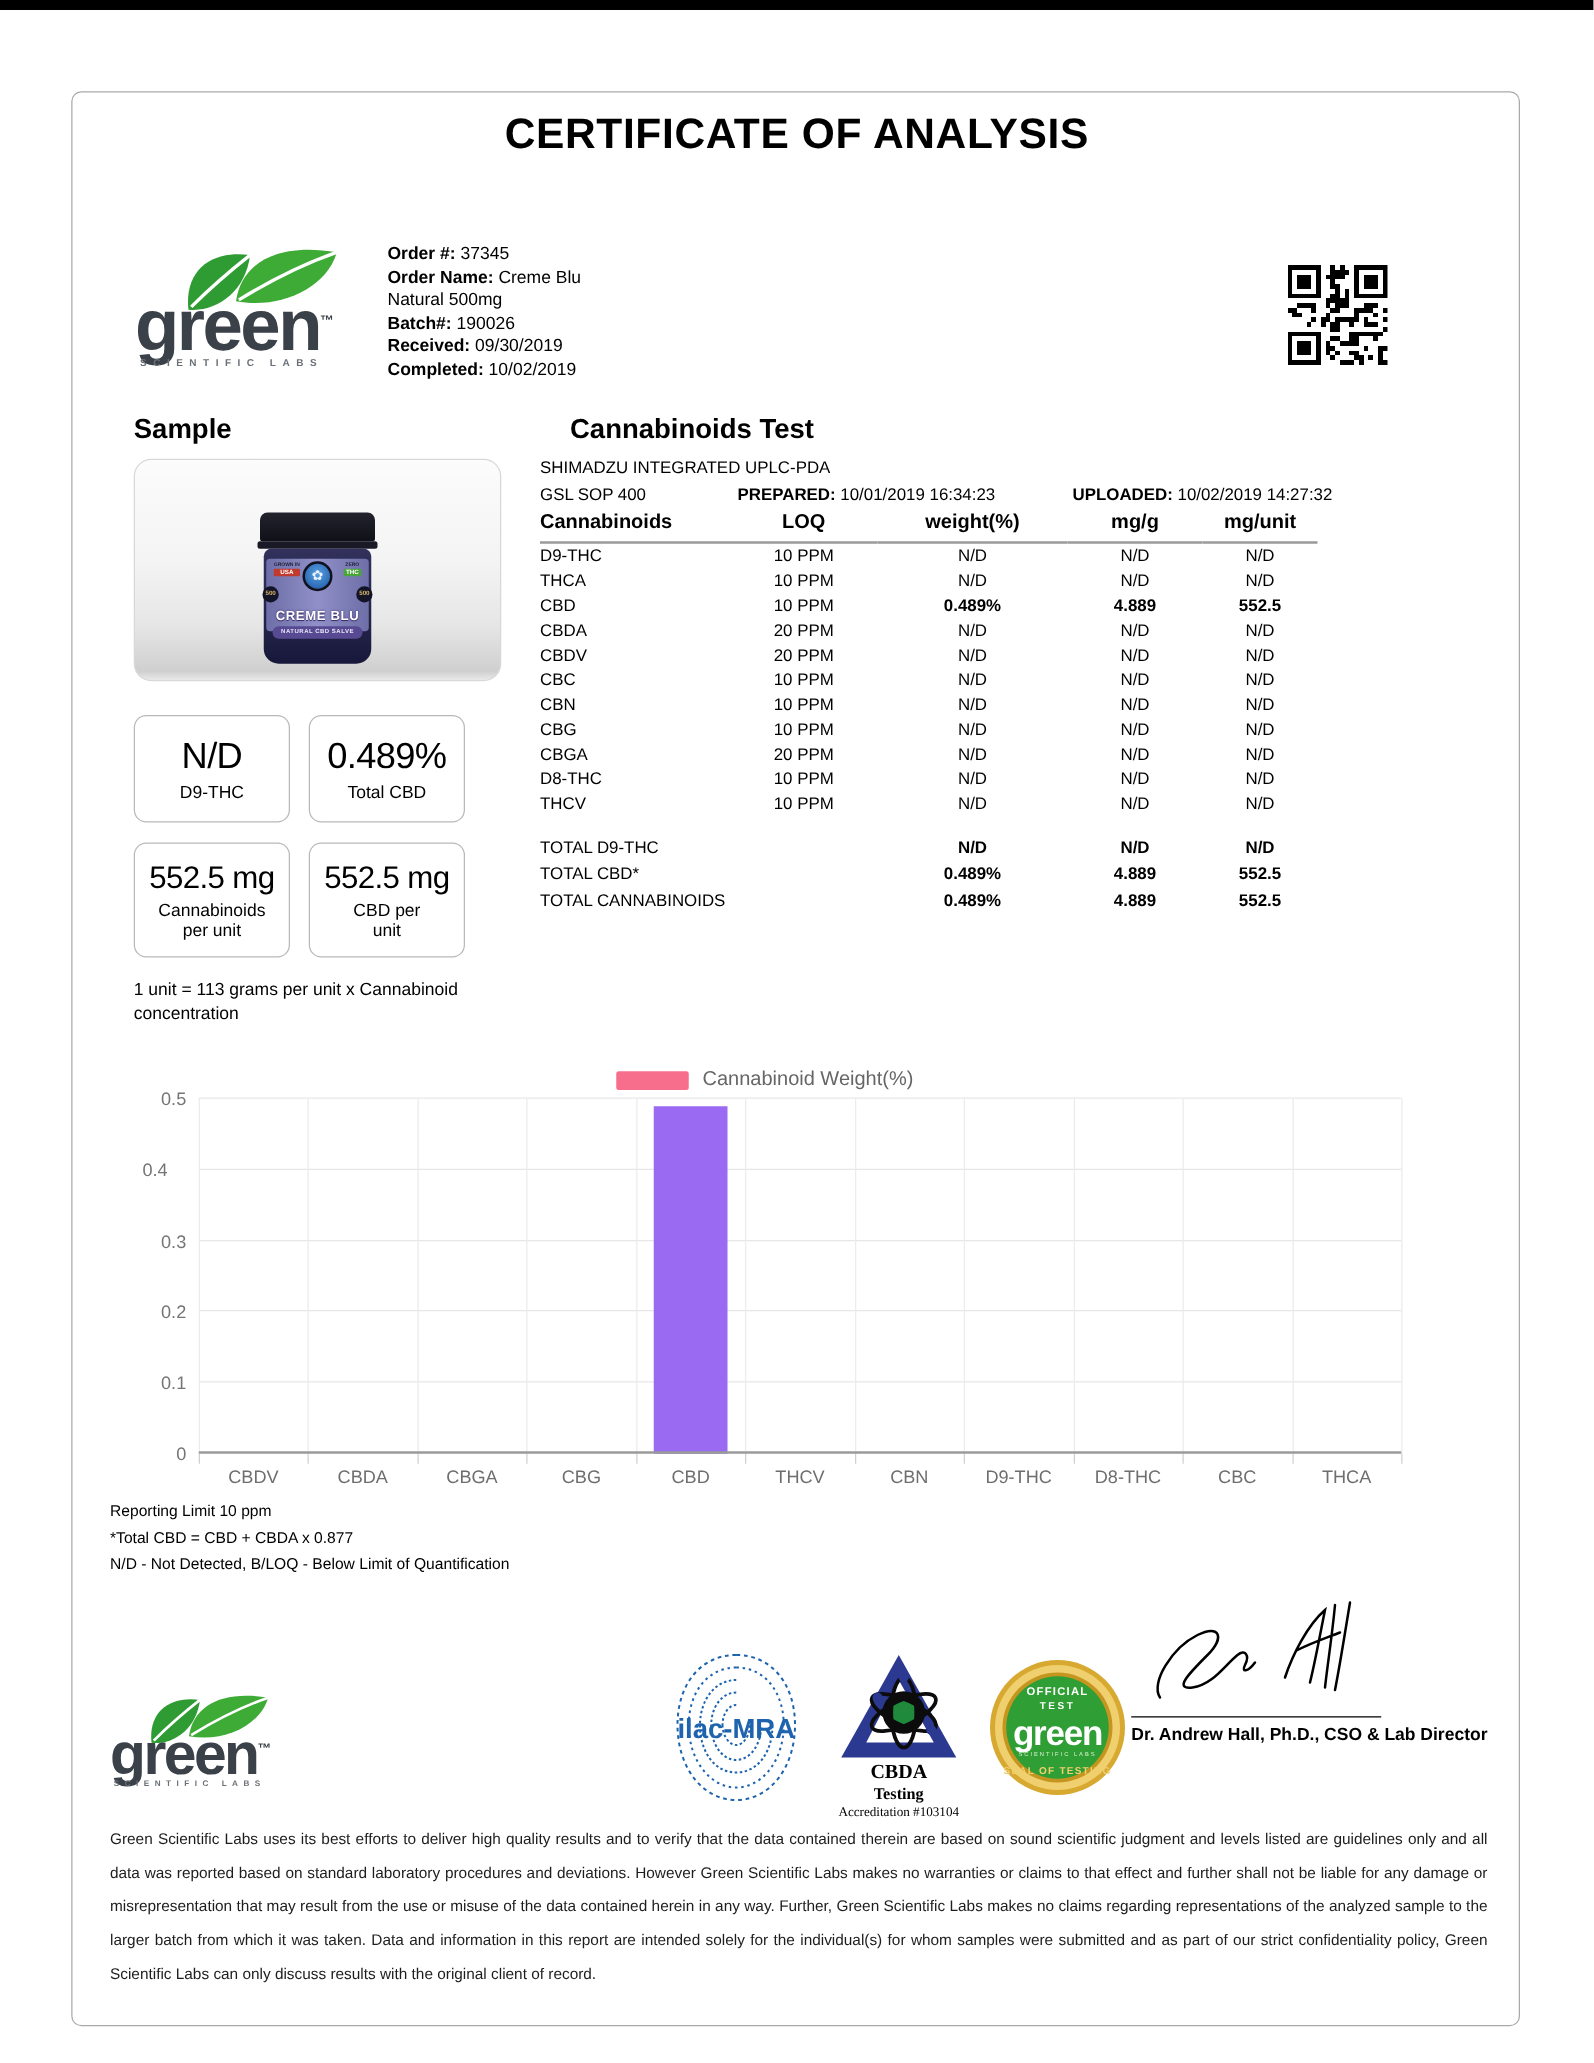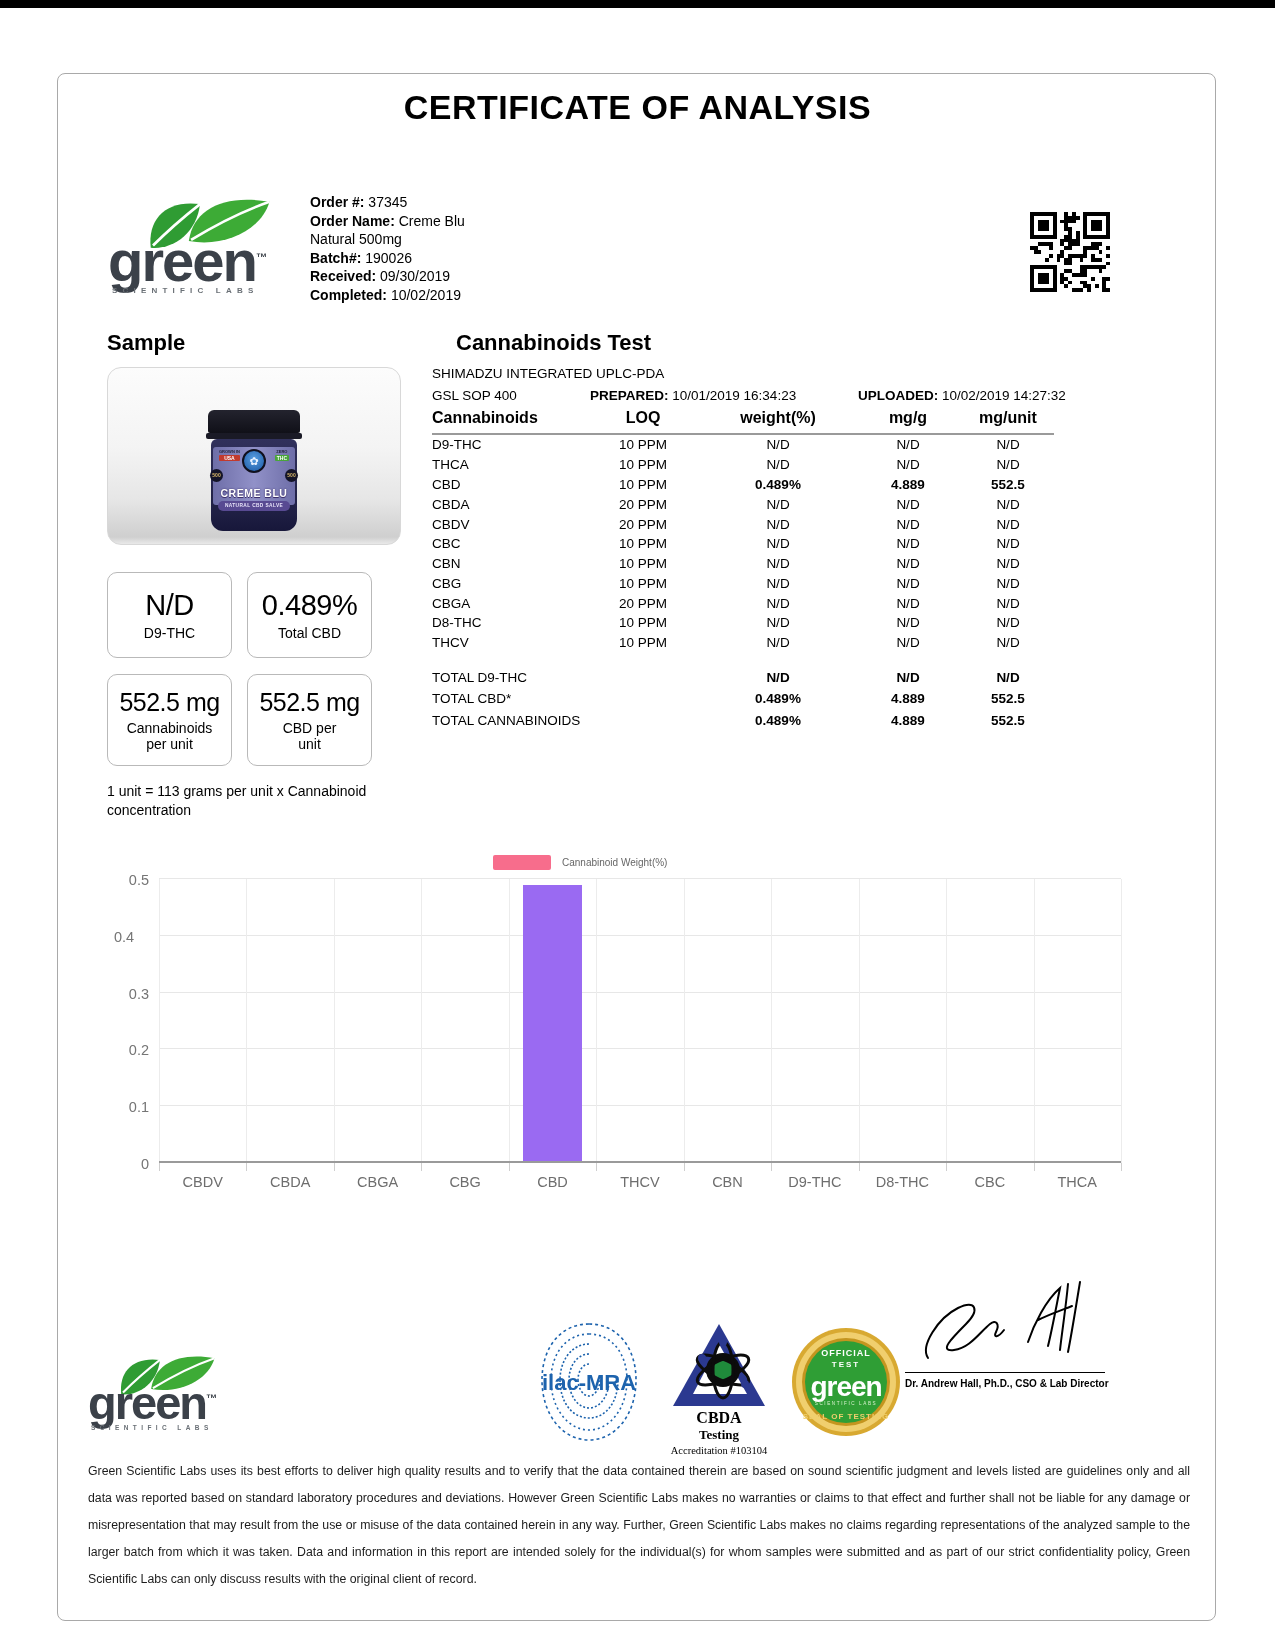--- a/index.html
+++ b/index.html
@@ -82,21 +82,21 @@
   table.ctable td { text-align:center; padding:2.4px 0; }
   table.ctable td:first-child { text-align:left; }
   table.ctable .col-name { width:152px; } .col-loq { width:118px; } .col-w { width:152px; } .col-mgg { width:108px; } .col-mgu { width:92px; }
   table.ctable .b { font-weight:700; }
   table.ctable tr.spacer td { padding:7px 0; }
   table.ctable tr.total td { padding:3.2px 0; }
 
   
   .legend { position:absolute; left:493px; top:855px; display:flex; align-items:center; gap:11px; }
   .legend .swatch { width:58px; height:15px; border-radius:2px; }
-  .legend .ltext { font-size:10px; color:#666; }
+  .legend .ltext { font-size:16px; color:#666; }
   .plot { position:absolute; left:159px; top:879px; width:962px; height:284px; }
   .hgrid { position:absolute; left:0; width:100%; height:1px; background:#e7e7e7; }
   .hgrid.axis { height:2px; background:#9a9a9a; z-index:3; }
   .vgrid { position:absolute; top:0; bottom:0; width:1px; background:#ececec; }
   .xtick { position:absolute; bottom:-8px; width:1px; height:8px; background:#cfcfcf; }
   .bar { position:absolute; bottom:0; z-index:2; }
   .ytick { position:absolute; left:-60px; width:50px; text-align:right; font-size:14.5px; color:#757575; }
   .xlabels { position:absolute; left:159px; top:1174px; width:962px; display:flex; }
   .xlabel { flex:1; text-align:center; font-size:14.5px; color:#6e6e6e; }
 
@@ -106,21 +106,21 @@
 
   .ilac { position:absolute; left:530px; top:1318px; width:118px; height:128px; text-align:center; }
   .pjla { position:absolute; left:660px; top:1322px; width:118px; text-align:center; font-family:"Liberation Serif", serif; }
   .pjla .nm { font-size:16px; font-weight:700; margin-top:1px; }
   .pjla .tst { font-size:13px; font-weight:700; }
   .pjla .acc { font-size:10.5px; margin-top:2px; }
   .seal { position:absolute; left:790px; top:1320px; width:112px; height:126px; }
 
   .sig { position:absolute; left:905px; top:1280px; width:200px; text-align:center; }
   .sig .line { border-top:1.5px solid #000; margin-top:-4px; }
-  .sig .nm { font-size:10px; font-weight:700; margin-top:5px; white-space:nowrap; }
+  .sig .nm { font-size:14px; font-weight:700; margin-top:5px; white-space:nowrap; }
 
   .disclaimer { position:absolute; left:88px; top:1458px; width:1102px; font-size:12.3px; line-height:27px; text-align:justify; color:#1d1d1d; }
 </style>
 </head>
 <body>
 
 <div class="page">
   <div class="topbar"></div>
   <div class="frame"></div>
 
@@ -481,20 +481,25 @@
       <div class="xlabel">CBG</div>
       <div class="xlabel">CBD</div>
       <div class="xlabel">THCV</div>
       <div class="xlabel">CBN</div>
       <div class="xlabel">D9-THC</div>
       <div class="xlabel">D8-THC</div>
       <div class="xlabel">CBC</div>
       <div class="xlabel">THCA</div>
     </div>
 
+  <div class="footnotes">
+    <div>Reporting Limit 10 ppm</div>
+    <div>*Total CBD = CBD + CBDA x 0.877</div>
+    <div>N/D - Not Detected, B/LOQ - Below Limit of Quantification</div>
+  </div>
 
   <div class="glogo sm">
     <svg class="leaves" viewBox="0 0 120 50">
       <path d="M8 48 C5 22 22 5 52 9 C49 35 28 50 8 48 Z" fill="#2f9c33"></path>
       <path d="M52 9 C38 20 22 34 10 46" stroke="#ffffff" stroke-width="2.4" fill="none"></path>
       <path d="M42 42 C46 13 74 0 114 7 C107 32 74 48 42 42 Z" fill="#3dab36"></path>
       <path d="M114 7 C88 16 62 30 44 41" stroke="#ffffff" stroke-width="2.4" fill="none"></path>
     </svg>
     <div class="gword"><span>green</span><span class="tm">™</span></div>
     <div class="gtag">SCIENTIFIC LABS</div>

